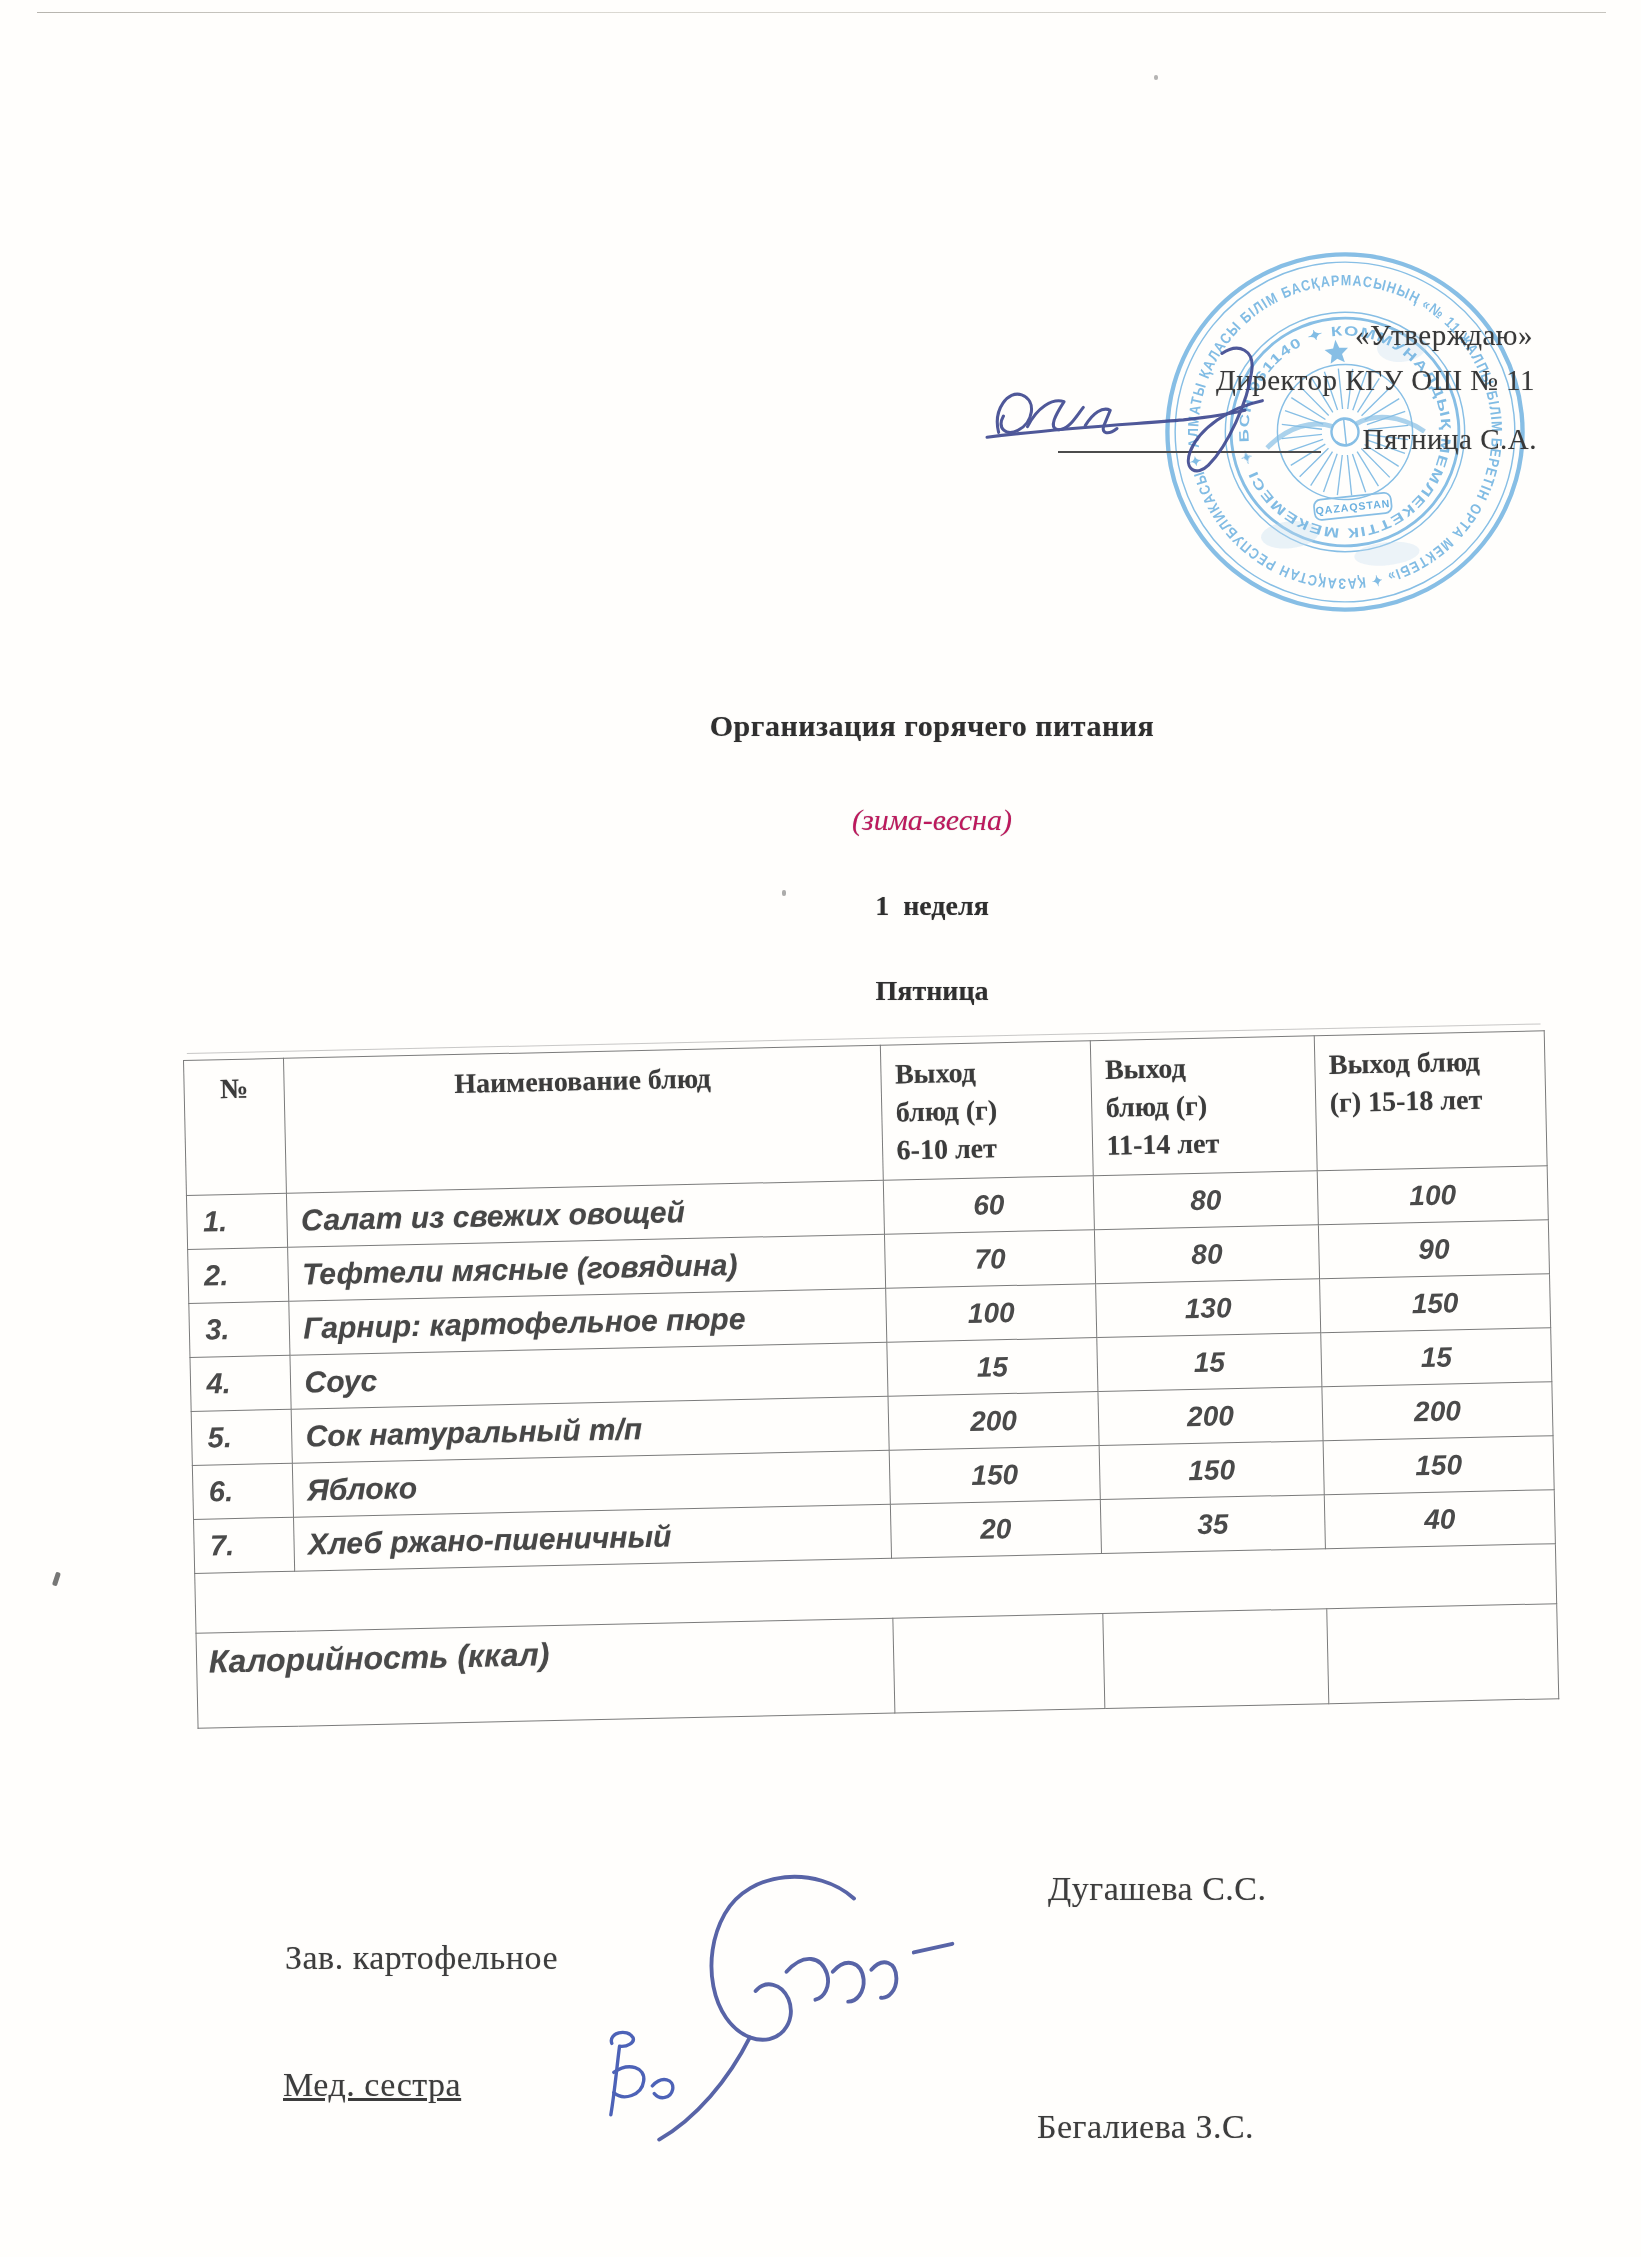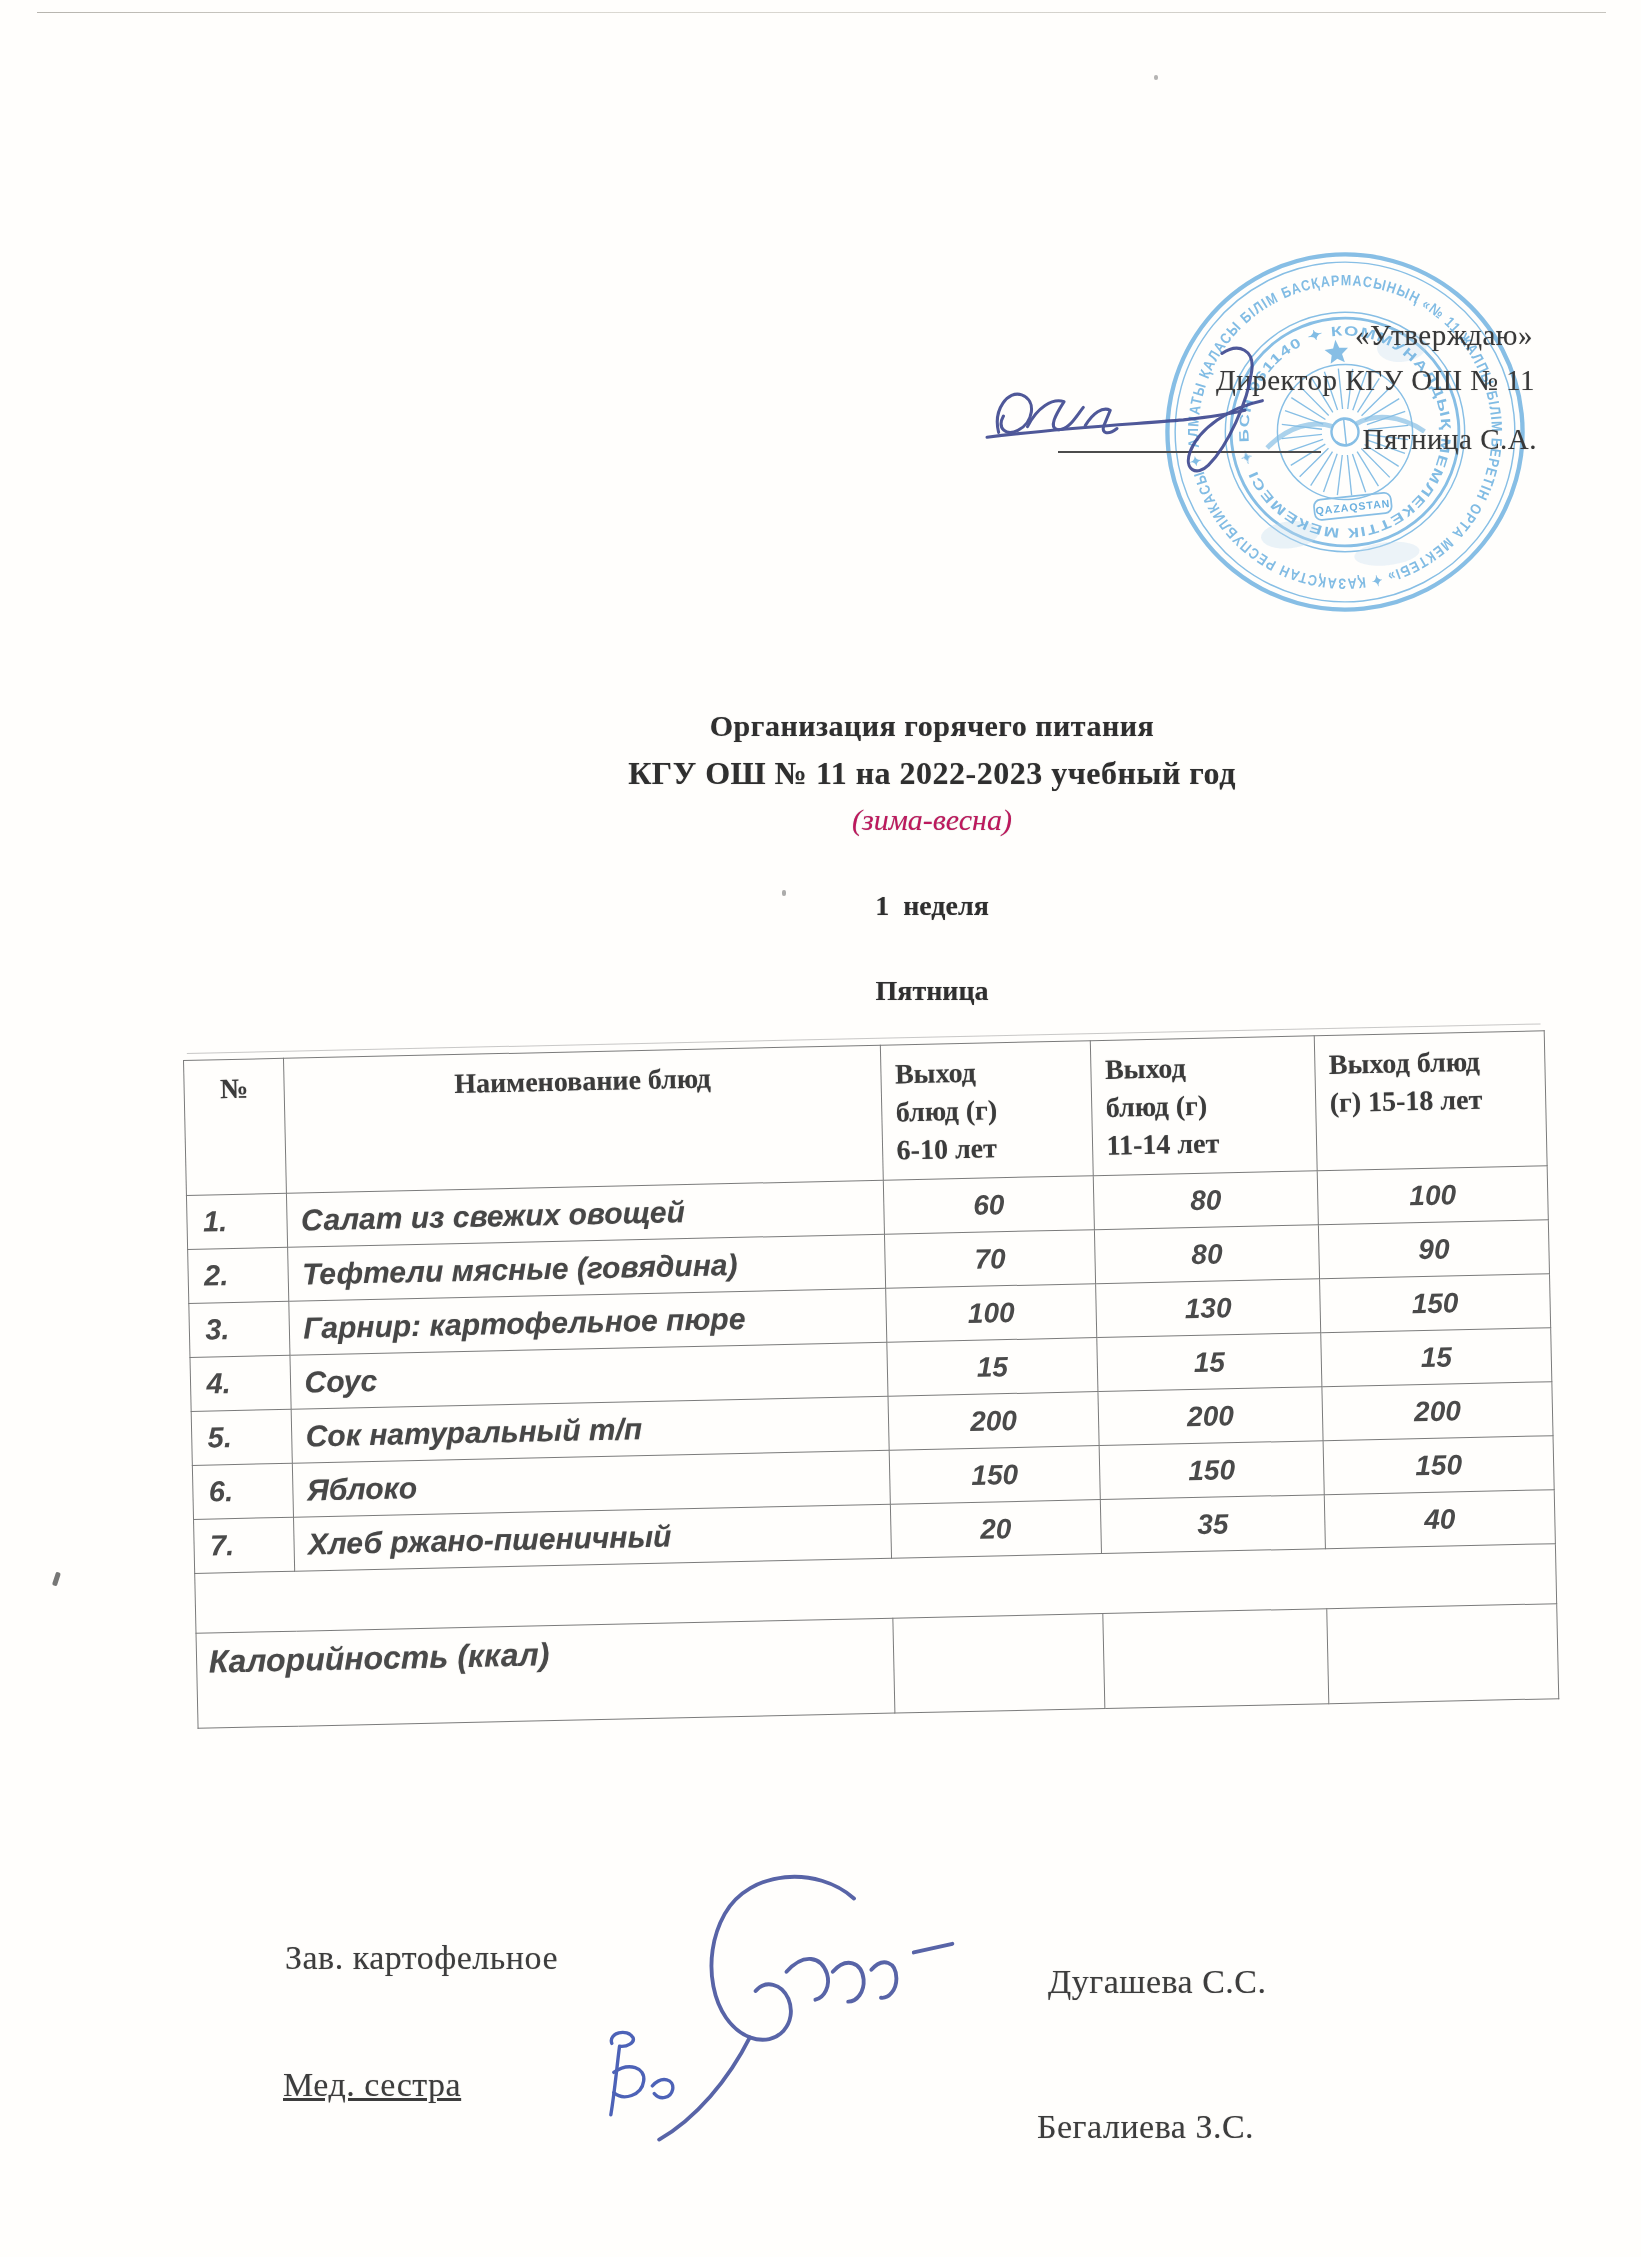--- a/index.html
+++ b/index.html
@@ -60,21 +60,21 @@
   tr.empty-row{height:60px;}
   tr.kcal-row{height:95px;}
   td.kcal{font-family:"Liberation Sans",sans-serif;font-style:italic;font-weight:700;
           font-size:32px;color:#4a4a4a;vertical-align:top;padding:9.7px 0 0 11.6px;
           text-shadow:0 0 1px rgba(70,70,70,.35);}
 
   
   .foot{position:absolute;font-size:34px;color:#3d3d3d;letter-spacing:0.5px;
         text-shadow:0 0 1px rgba(70,70,70,.35);white-space:nowrap;}
   .f-lab1{left:285px;top:1939px;}
-  .f-name1{left:1048px;top:1963px;}
+  .f-name1{left:1048px;top:1870px;}
   .f-lab2{left:283px;top:2066px;text-decoration:underline;}
   .f-name2{left:1037px;top:2108px;}
   .zav-sig{position:absolute;left:630px;top:1856px;z-index:3;}
   .med-sig{position:absolute;left:579px;top:2024px;z-index:3;}
 </style>
 </head>
 <body>
 
 <div class="page">
 
@@ -152,21 +152,20 @@
     <g stroke="#3d478f" stroke-width="3.2" fill="none" stroke-linecap="round" stroke-linejoin="round" opacity="0.9">
       <path d="M 22,96 C 16,72 32,52 46,57 C 62,63 58,86 42,94 C 30,100 20,92 27,79"></path>
       <path d="M 52,90 C 62,70 78,60 90,64 C 81,78 74,91 83,93 C 94,95 102,80 110,70"></path>
       <path d="M 112,89 C 120,76 130,69 138,73 L 131,90 C 129,97 136,99 145,92"></path>
       <path d="M 10,101 C 80,92 152,88 214,83 C 242,80 262,77 278,73"></path>
       <path d="M 254,14 C 272,2 288,11 285,32 C 281,64 260,110 240,130 C 228,142 214,135 221,116 C 230,92 262,70 296,63"></path>
     </g>
   </svg>
 
   <div class="cline t-sub1">Организация горячего питания</div>
-  <div class="cline t-sub2">КГУ ОШ № 11 на 2022-2023 учебный год</div>
   <div class="cline t-sub3">(зима-весна)</div>
   <div class="cline t-week">1  неделя</div>
   <div class="cline t-day">Пятница</div>
 
   <div class="table-wrap">
     <div class="echo-line"></div>
     <table class="menu">
       <colgroup>
         <col class="w-num">
           <col class="w-name">

